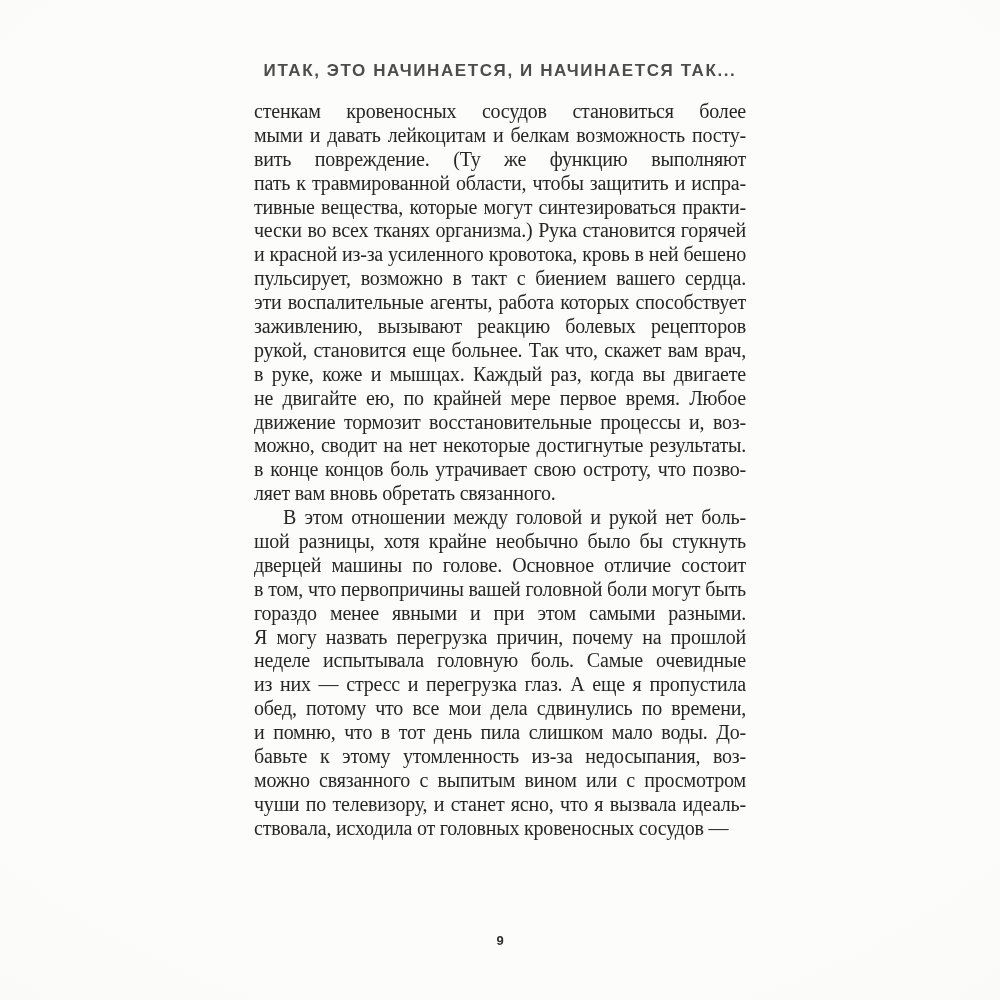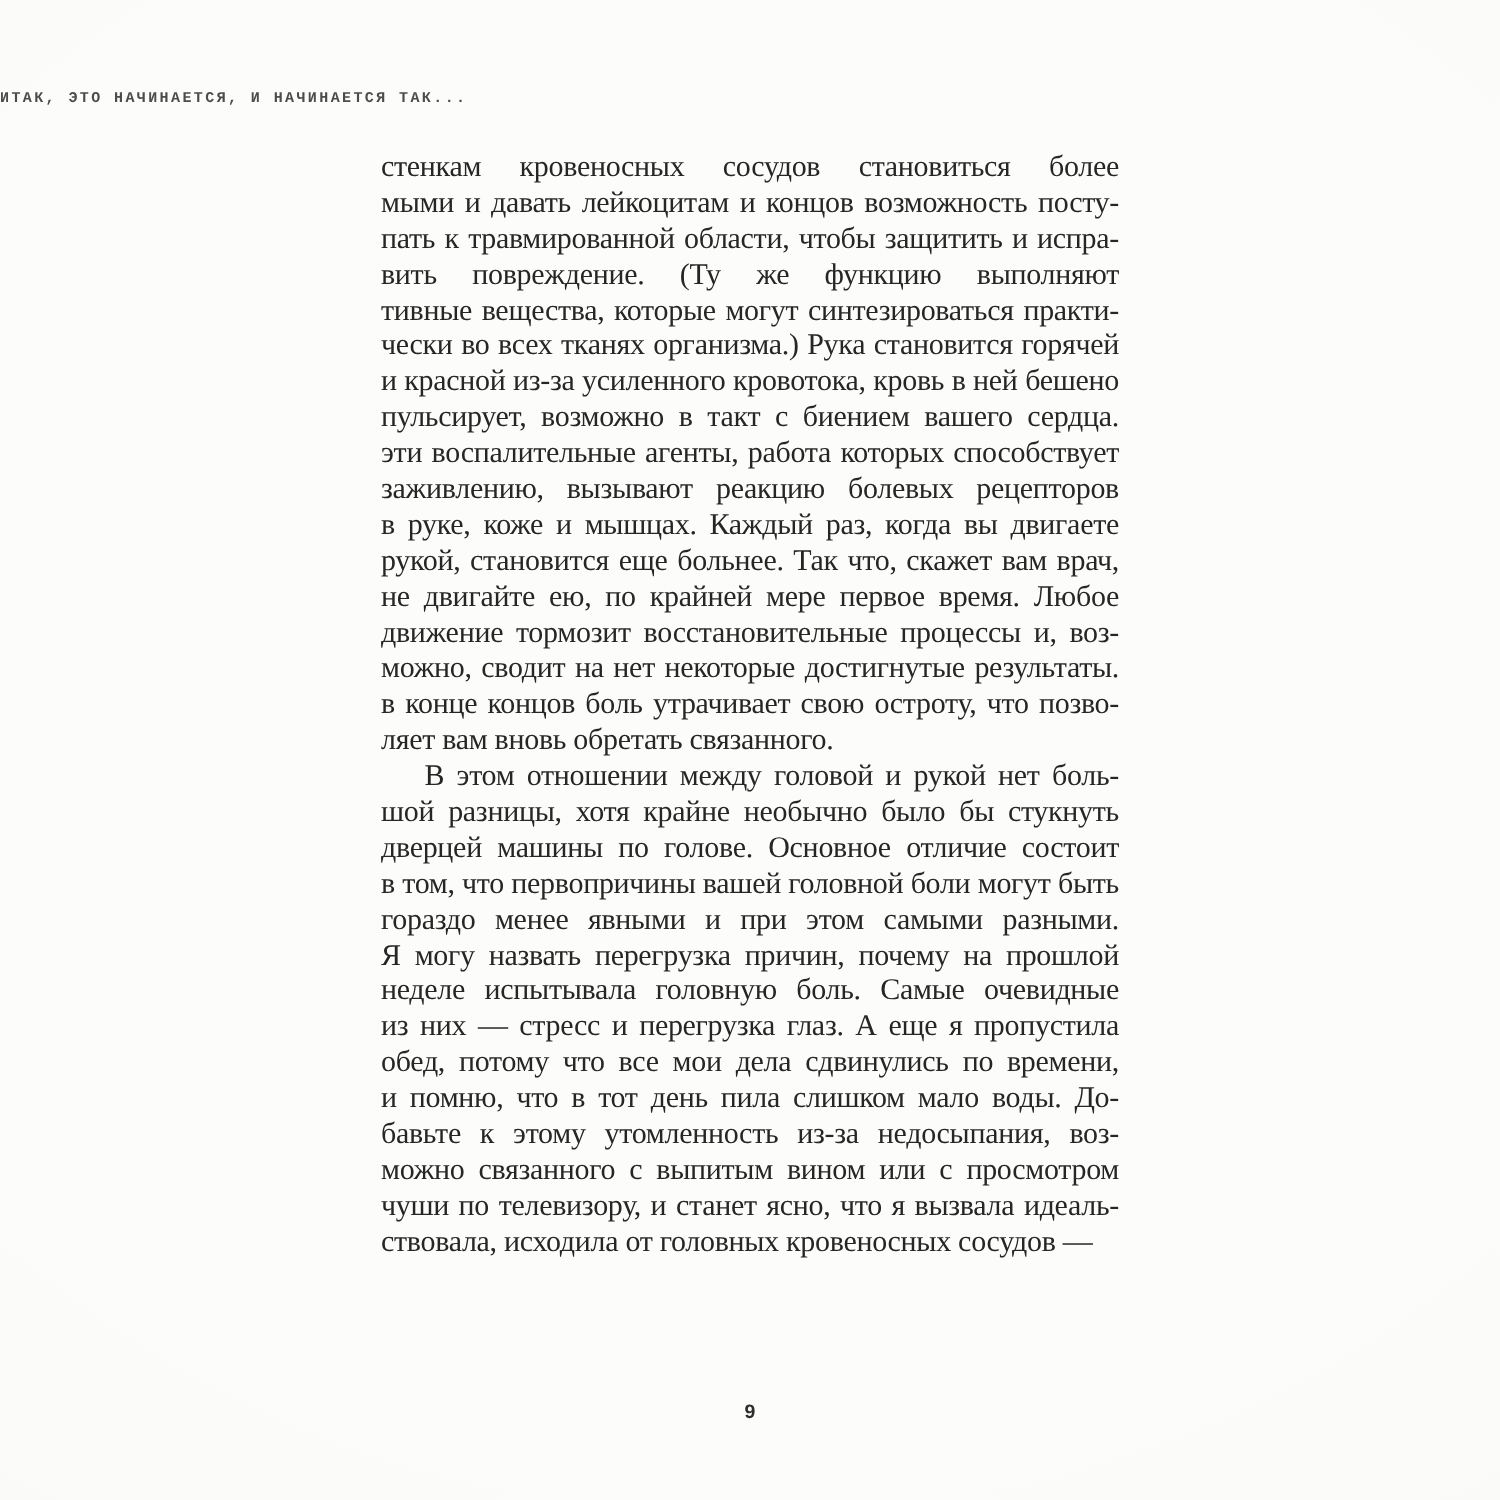--- a/index.html
+++ b/index.html
@@ -13,22 +13,23 @@
     height: 1000px;
     background: radial-gradient(ellipse 120% 100% at 50% 45%, #fcfcfa 55%, #f5f5f2 100%);
     overflow: hidden;
     font-family: "Liberation Serif", serif;
   }
   .running-header {
     position: absolute;
     top: 61px;
     left: 0;
     right: 0;
-    font-family: Liberation Mono, monospace;
-    font-size: 10px;
+    text-align: center;
+    font-family: Liberation Sans, sans-serif;
+    font-size: 17px;
     font-weight: 600;
     letter-spacing: 1.6px;
     color: #4c4c4c;
   }
   .text-block {
     position: absolute;
     left: 254px;
     top: 100px;
     width: 492px;
     font-size: 20px;
@@ -63,31 +64,31 @@
 </style>
 </head>
 <body>
 
 <div class="page">
   <div class="running-header">ИТАК, ЭТО НАЧИНАЕТСЯ, И НАЧИНАЕТСЯ ТАК...</div>
 
   <div class="text-block" id="text-block">
       <div class="paragraph">
         <div class="line">стенкам кровеносных сосудов становиться более проницае-</div>
-        <div class="line">мыми и давать лейкоцитам и концов возможность посту-</div>
+        <div class="line">мыми и давать лейкоцитам и белкам возможность посту-</div>
+        <div class="line">вить повреждение. (Ту же функцию выполняют</div>
         <div class="line">пать к травмированной области, чтобы защитить и испра-</div>
-        <div class="line">вить повреждение. (Ту же функцию выполняют</div>
         <div class="line">тивные вещества, которые могут синтезироваться практи-</div>
         <div class="line">чески во всех тканях организма.) Рука становится горячей</div>
         <div class="line">и красной из-за усиленного кровотока, кровь в ней бешено</div>
         <div class="line">пульсирует, возможно в такт с биением вашего сердца. Все</div>
         <div class="line">эти воспалительные агенты, работа которых способствует</div>
         <div class="line">заживлению, вызывают реакцию болевых рецепторов</div>
+        <div class="line">рукой, становится еще больнее. Так что, скажет вам врач,</div>
         <div class="line">в руке, коже и мышцах. Каждый раз, когда вы двигаете</div>
-        <div class="line">рукой, становится еще больнее. Так что, скажет вам врач,</div>
         <div class="line">не двигайте ею, по крайней мере первое время. Любое</div>
         <div class="line">движение тормозит восстановительные процессы и, воз-</div>
         <div class="line">можно, сводит на нет некоторые достигнутые результаты.</div>
         <div class="line">в конце концов боль утрачивает свою остроту, что позво-</div>
         <div class="line para-last">ляет вам вновь обретать связанного.</div>
       </div>
       <div class="paragraph indent-first">
         <div class="line">В этом отношении между головой и рукой нет боль-</div>
         <div class="line">шой разницы, хотя крайне необычно было бы стукнуть</div>
         <div class="line">дверцей машины по голове. Основное отличие состоит</div>

